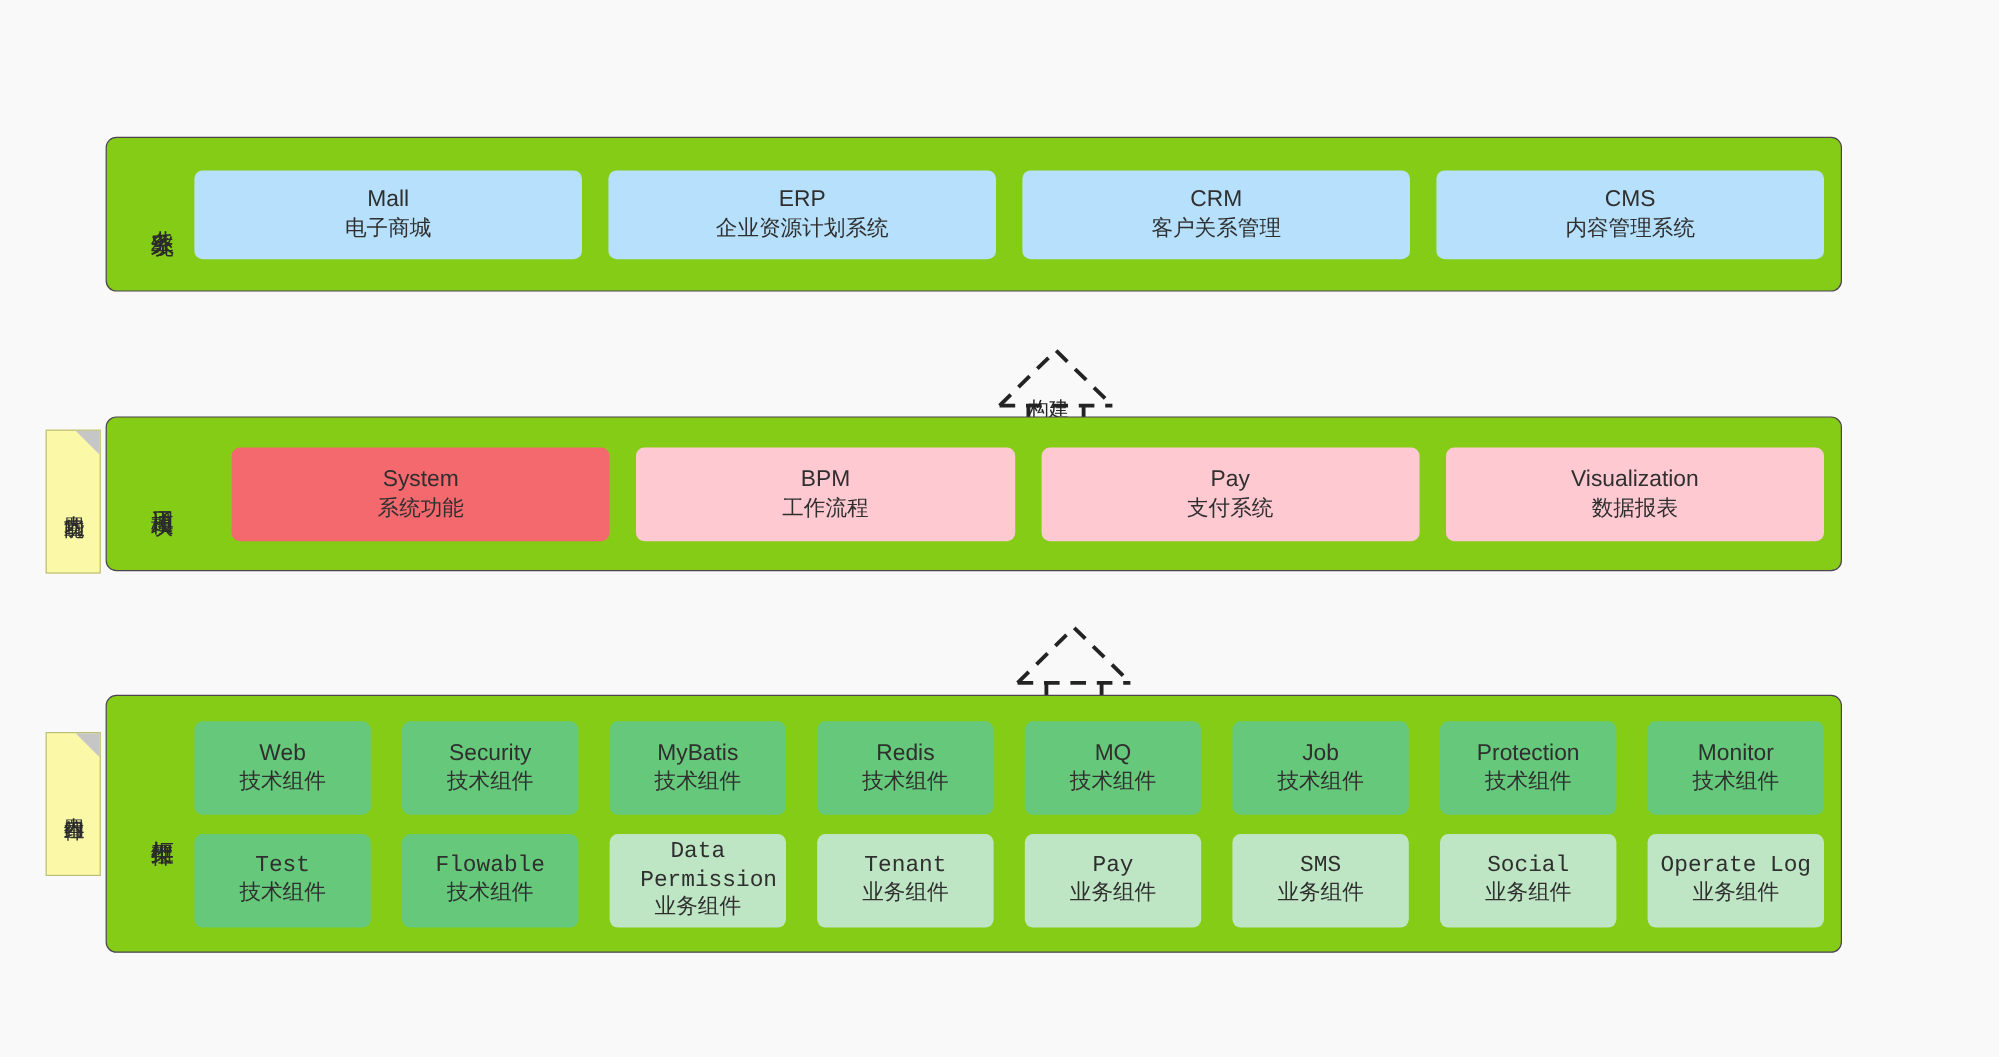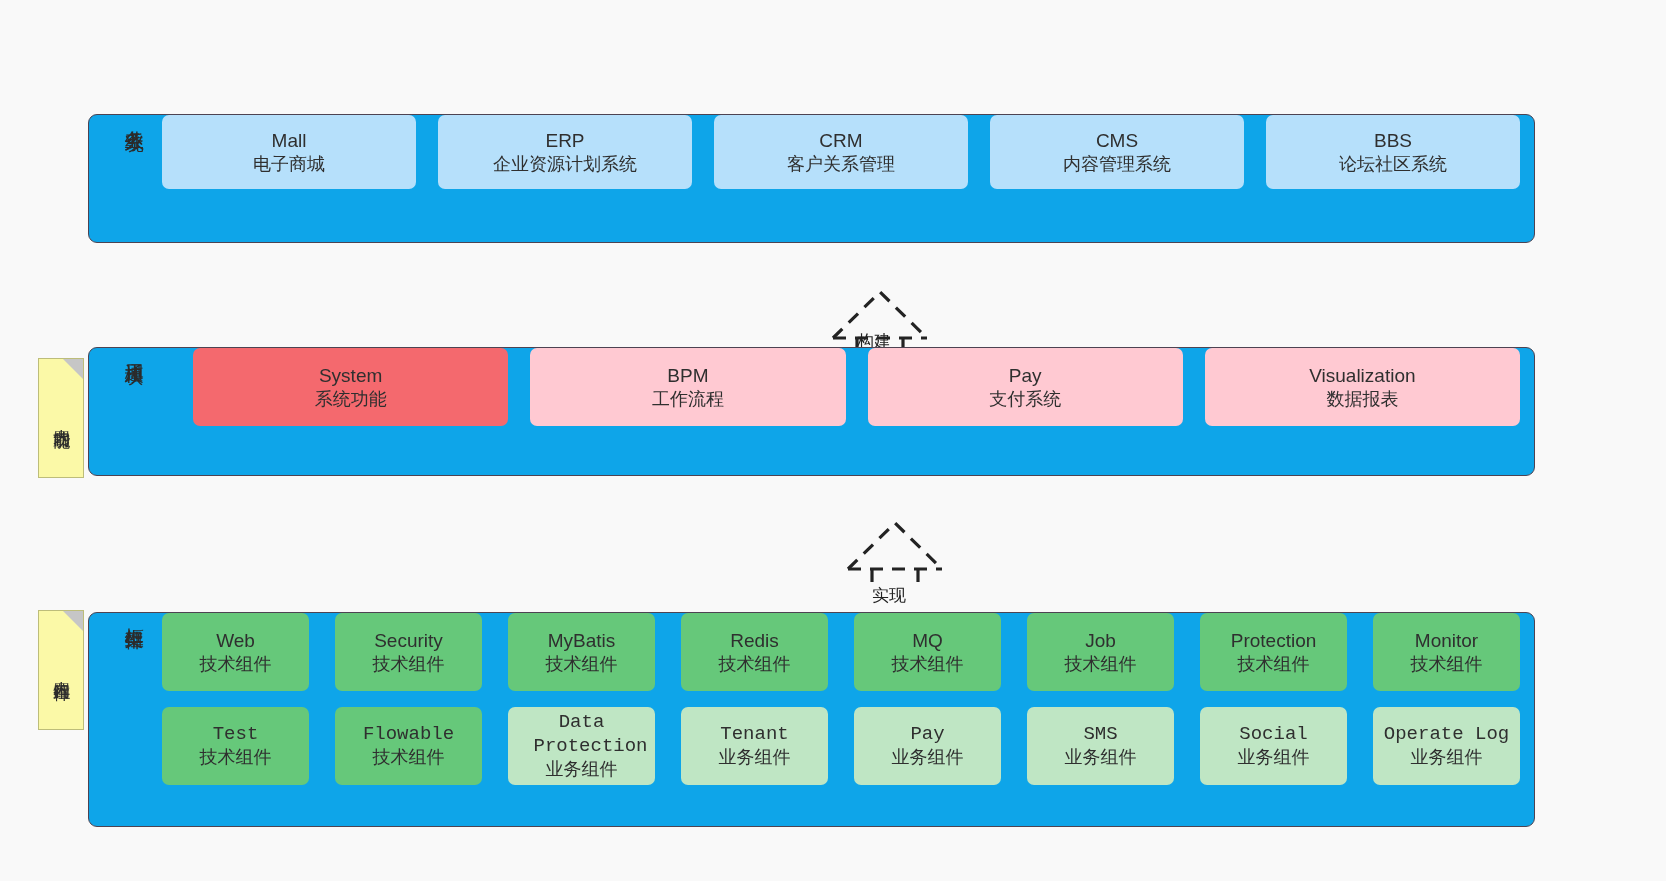--- a/index.html
+++ b/index.html
@@ -12,25 +12,25 @@
     position: relative;
     width: 1666px;
     height: 881px;
     background: #f9f9f9;
     overflow: hidden;
   }
 
   
   .layer {
     position: absolute;
-    background: #0ea5e9;
+    background: #84cc16;
     border: 1.6px solid #4d4352;
     border-radius: 9px;
     display: flex;
-    align-items: flex-start;
+    align-items: center;
     padding-left: 21px;
   }
   .layer-title {
     width: 48px;
     flex: 0 0 48px;
     display: flex;
     align-items: center;
     justify-content: center;
     font-size: 19px;
     color: #2b2b2b;
@@ -128,24 +128,20 @@
           <span class="t1">ERP</span>
           <span class="t2">企业资源计划系统</span>
         </div>
         <div class="cell c-blue">
           <span class="t1">CRM</span>
           <span class="t2">客户关系管理</span>
         </div>
         <div class="cell c-blue">
           <span class="t1">CMS</span>
           <span class="t2">内容管理系统</span>
-        </div>
-        <div class="cell c-blue">
-          <span class="t1">BBS</span>
-          <span class="t2">论坛社区系统</span>
         </div>
       </div>
     </div>
   </div>
 
   <div class="conn" style="left:800px; top:262px; width:160px; height:96px;">
     <svg width="160" height="96" viewBox="0 0 160 96">
       <path d="M 33 76 L 80 30 L 127 76" fill="none" stroke="#232323" stroke-width="3.2" stroke-dasharray="13,9" stroke-linecap="butt"></path>
       <path d="M 33 76 L 127 76" fill="none" stroke="#232323" stroke-width="3.2" stroke-dasharray="13,9"></path>
       <path d="M 57 76 L 57 96" fill="none" stroke="#232323" stroke-width="3.2" stroke-dasharray="13,9"></path>
@@ -191,21 +187,21 @@
       <path d="M 103 76 L 103 96" fill="none" stroke="#232323" stroke-width="3.2" stroke-dasharray="13,9"></path>
     </svg>
     <span class="conn-label" style="left:57px; top:68px;margin-top:23px;">实现</span>
   </div>
 
   <div class="note" style="left:38px; top:610px; width:46px; height:120px;">
     <span class="fold"></span>
     <span>内置组件</span>
   </div>
 
-  <div class="layer" id="layer-framework" style="left:88px; top:612px; width:1447px; height:215px;">
+  <div class="layer" id="layer-framework" style="left:88px; top:579px; width:1447px; height:215px;">
     <div class="layer-title">框架组件</div>
     <div class="layer-body" style="gap:16px; padding:0 14px 0 4px;">
 
       <div class="row" style="height:78px; gap:26px;">
         <div class="cell c-green">
           <span class="t1">Web</span>
           <span class="t2">技术组件</span>
         </div>
         <div class="cell c-green">
           <span class="t1">Security</span>
@@ -240,21 +236,21 @@
       <div class="row" style="height:78px; gap:26px;font-family:Liberation Mono, monospace;">
         <div class="cell c-green">
           <span class="t1">Test</span>
           <span class="t2">技术组件</span>
         </div>
         <div class="cell c-green">
           <span class="t1">Flowable</span>
           <span class="t2">技术组件</span>
         </div>
         <div class="cell c-lightgreen">
-          <span class="t1" style="max-width:96px;">Data Protection</span>
+          <span class="t1" style="max-width:96px;">Data Permission</span>
           <span class="t2">业务组件</span>
         </div>
         <div class="cell c-lightgreen">
           <span class="t1">Tenant</span>
           <span class="t2">业务组件</span>
         </div>
         <div class="cell c-lightgreen">
           <span class="t1">Pay</span>
           <span class="t2">业务组件</span>
         </div>

